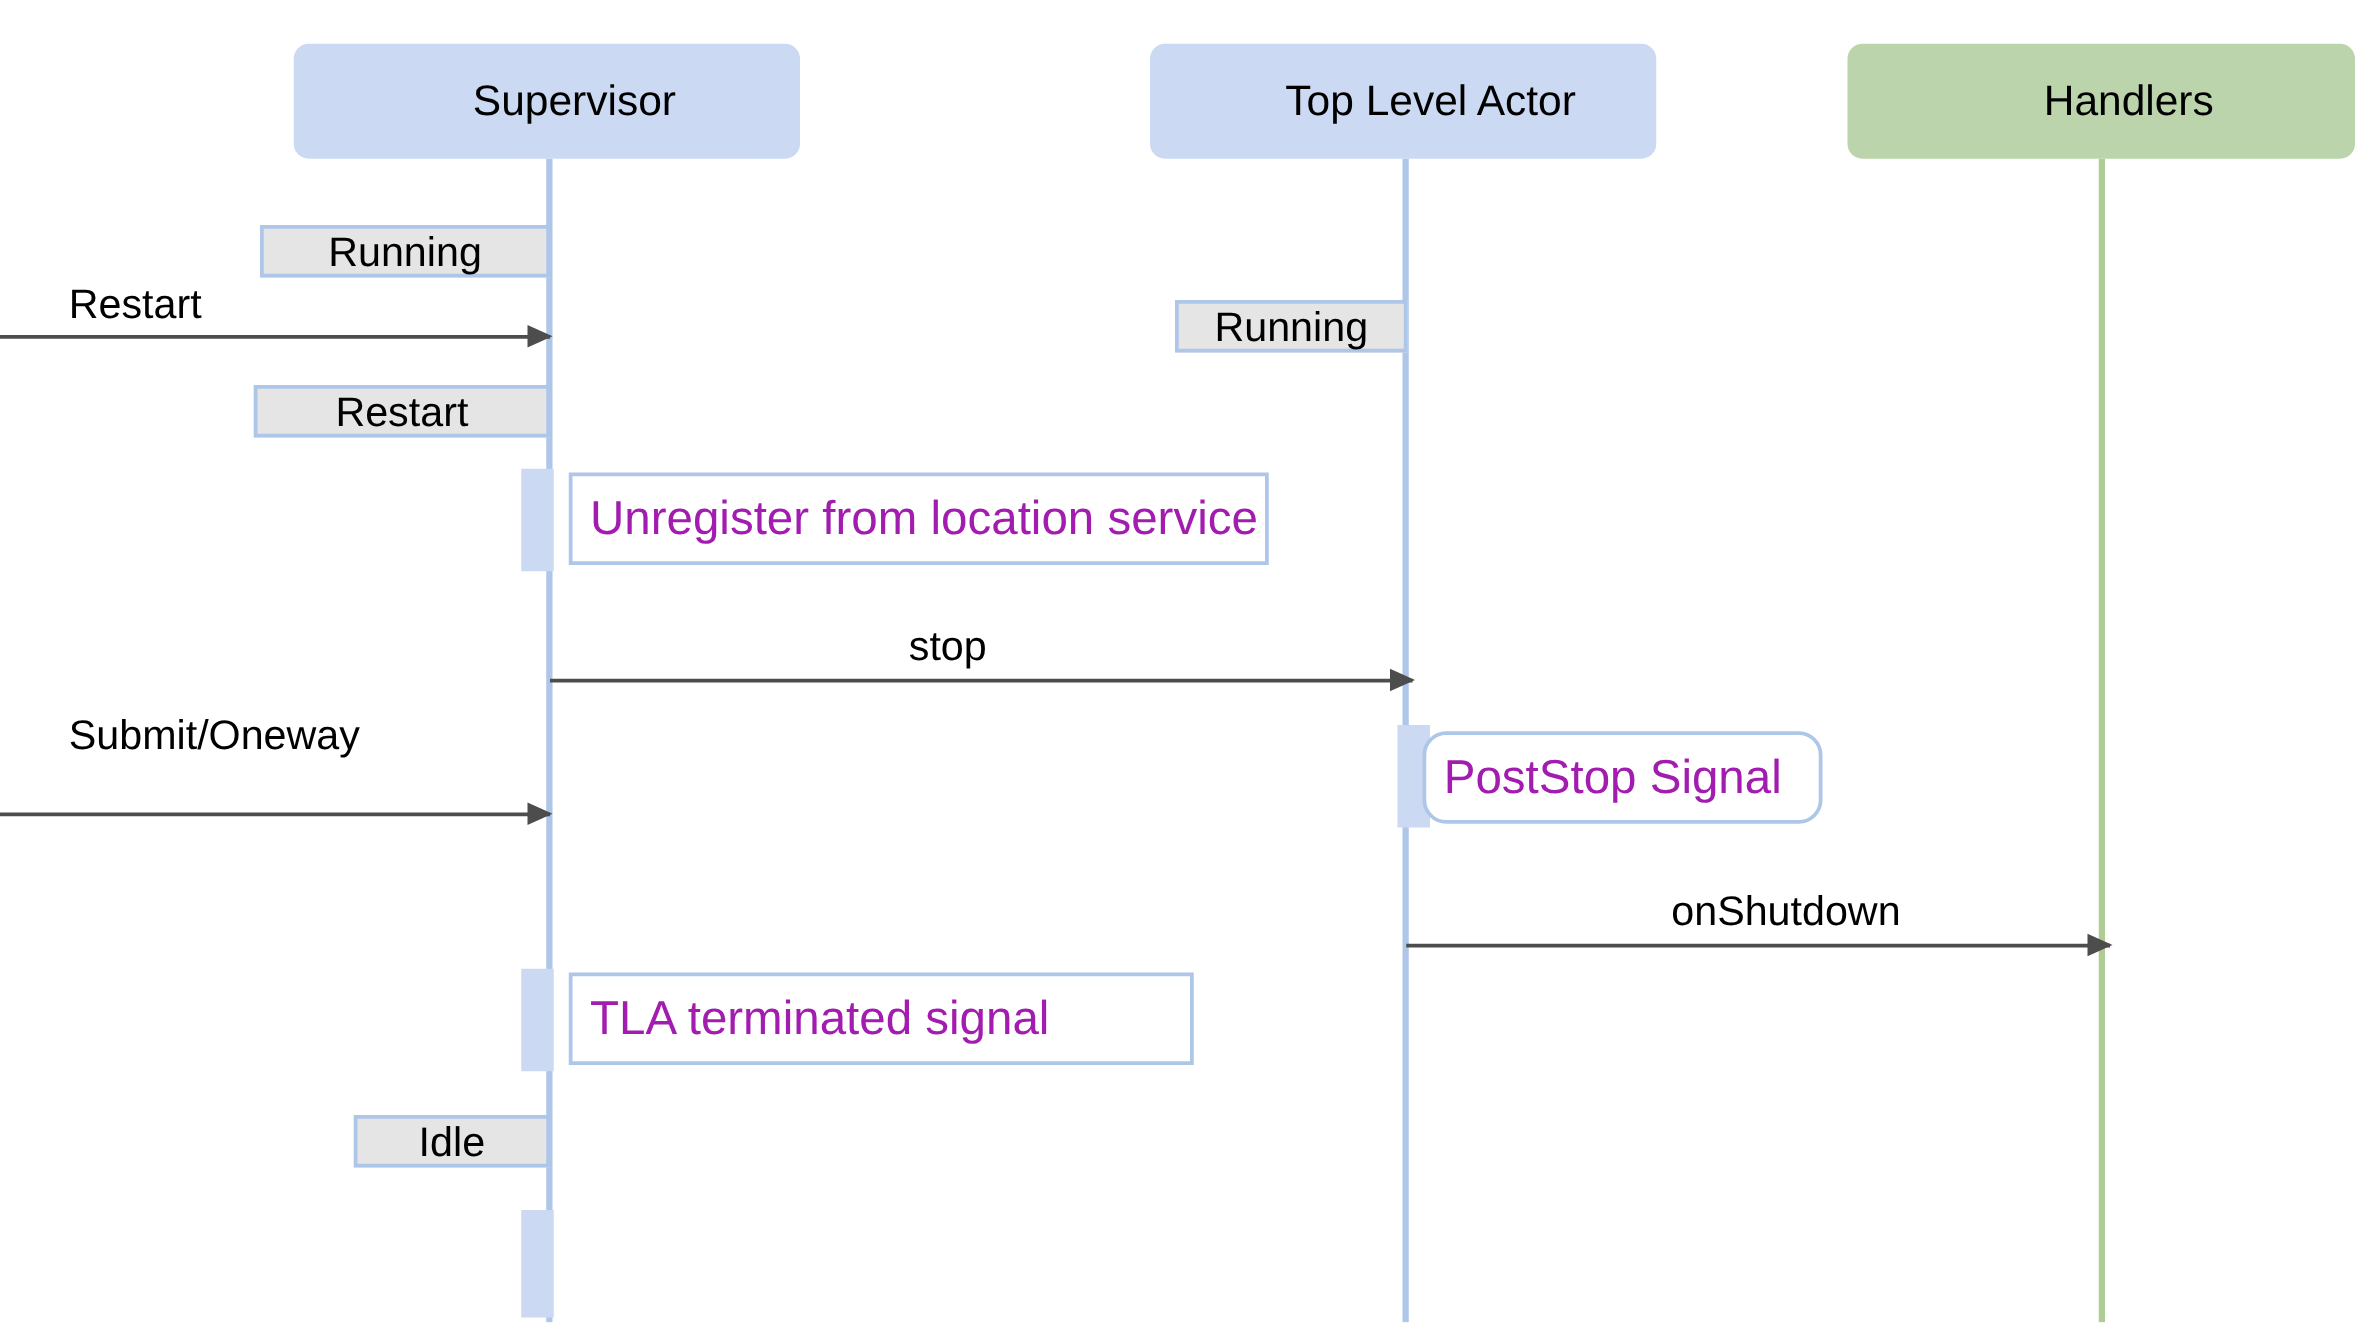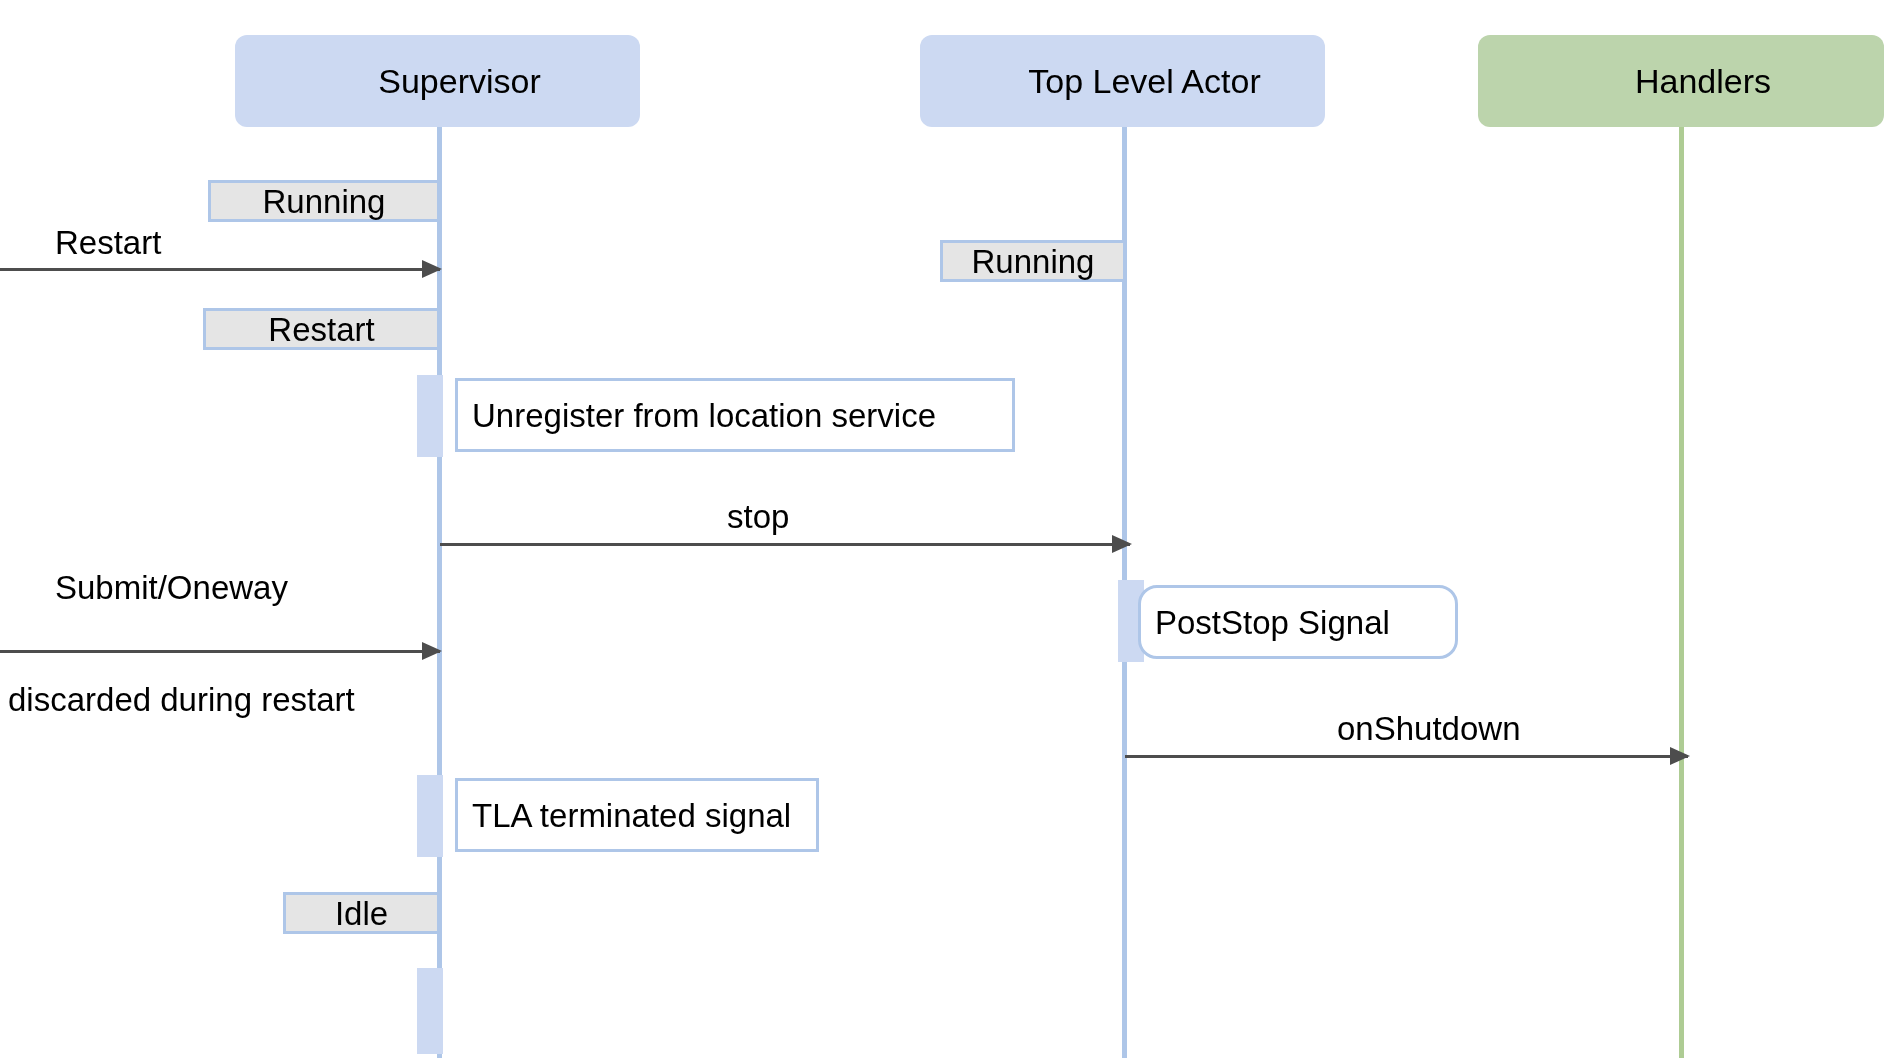--- a/index.html
+++ b/index.html
@@ -74,22 +74,22 @@
   .note{
     position:absolute;
     box-sizing:border-box;
     background:#ffffff;
     border:3px solid #aec6e8;
     display:flex;
     align-items:center;
     height:74px;
   }
   .note span{
-    font-size:33px;
-    color:#000000;
+    font-size:38px;
+    color:#a21caf;
     line-height:1;
     white-space:nowrap;
     padding-left:14px;
   }
 
   
   .message{
     position:absolute;
     height:3px;
     background:#4d4d4d;
@@ -155,39 +155,38 @@
   </div>
 
   <div class="note" style="left:455px;top:378px;width:560px;">
     <span>Unregister from location service</span>
   </div>
 
   <div class="note" style="left:1138px;top:585px;width:320px;border-radius:19px;">
     <span>PostStop Signal</span>
   </div>
 
-  <div class="note" style="left:455px;top:778px;width:364px;">
+  <div class="note" style="left:455px;top:778px;width:500px;">
     <span>TLA terminated signal</span>
   </div>
 
 
   <div class="msg-label" style="left:55px;top:226px;">Restart</div>
   <div class="message" style="left:0px;top:268px;width:440px;">
     <span class="arrowhead"></span>
   </div>
 
   <div class="msg-label" style="left:727px;top:500px;">stop</div>
   <div class="message" style="left:440px;top:543px;width:690px;">
     <span class="arrowhead"></span>
   </div>
 
   <div class="msg-label" style="left:55px;top:571px;">Submit/Oneway</div>
   <div class="message" style="left:0px;top:650px;width:440px;">
     <span class="arrowhead"></span>
   </div>
-  <div class="msg-label" style="left:8px;top:683px;">discarded during restart</div>
 
   <div class="msg-label" style="left:1337px;top:712px;">onShutdown</div>
   <div class="message" style="left:1125px;top:755px;width:563px;">
     <span class="arrowhead"></span>
   </div>
 
 </div>
 
 </body></html>

